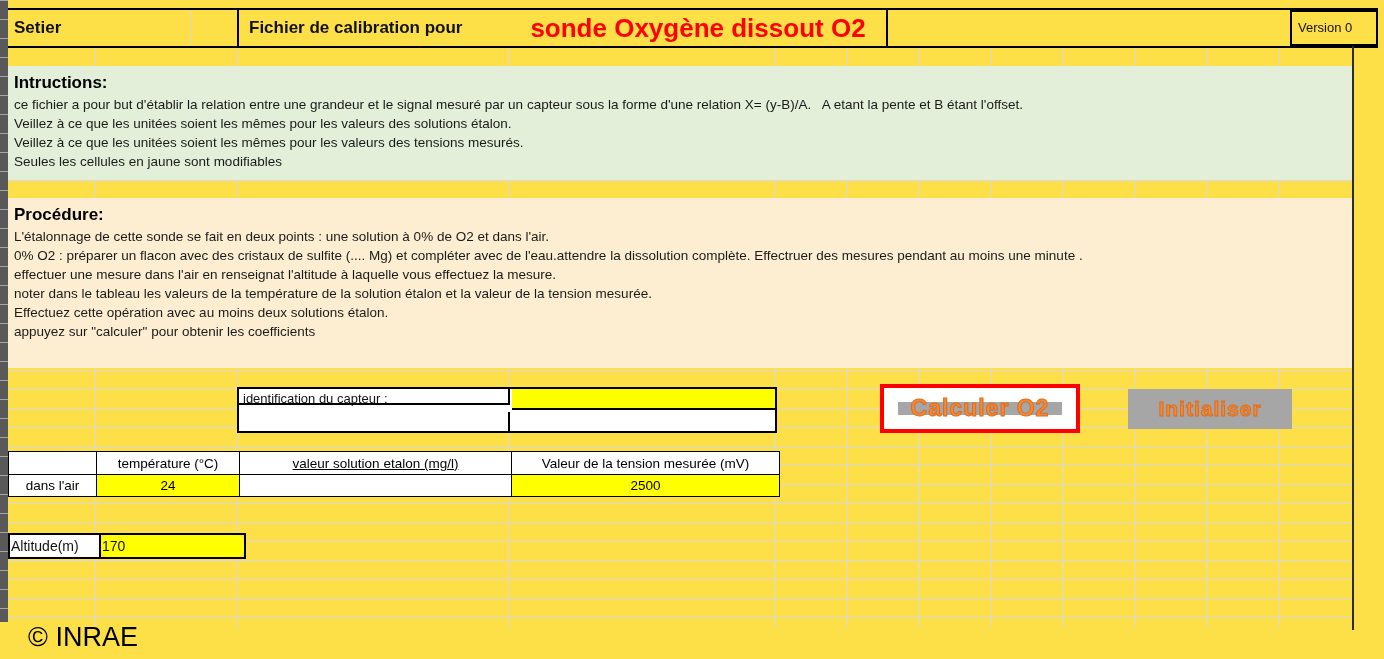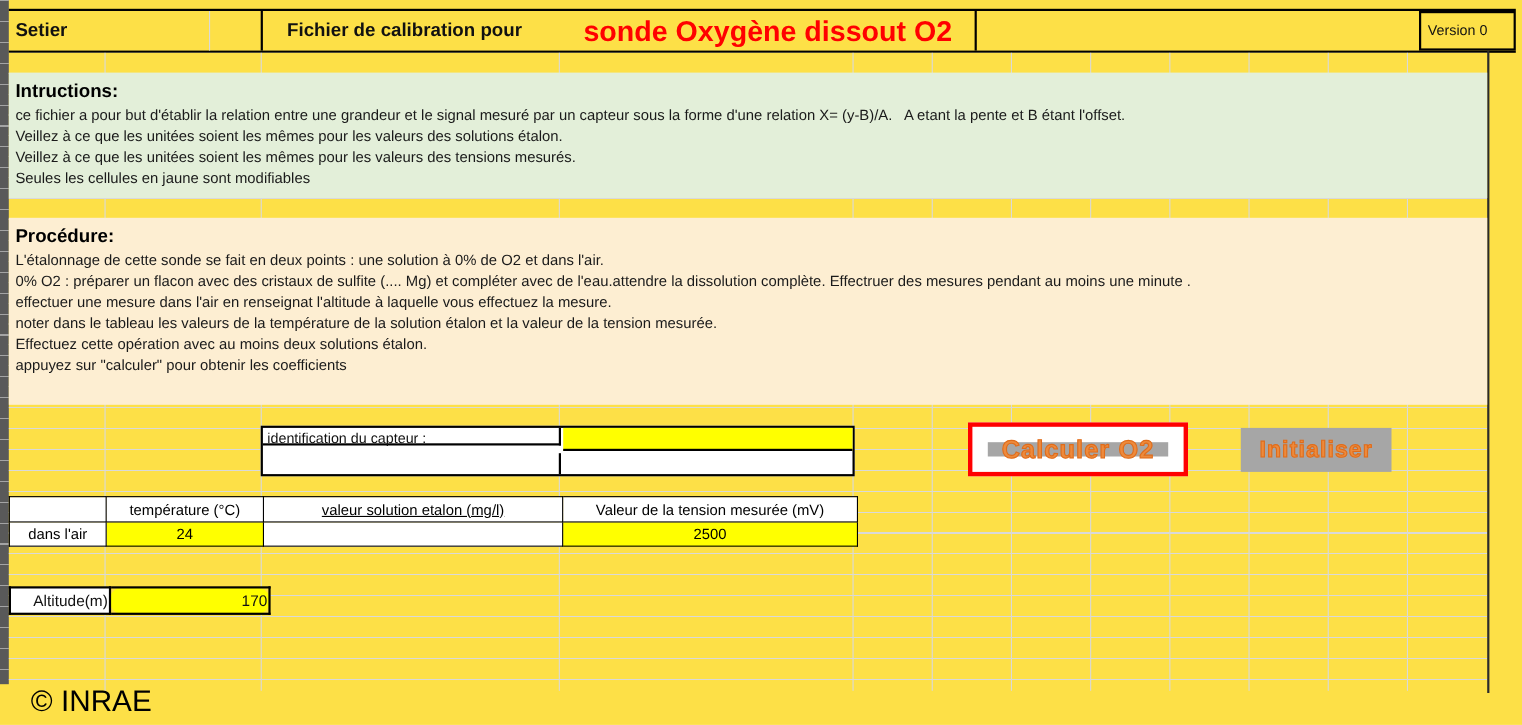--- a/index.html
+++ b/index.html
@@ -13,51 +13,51 @@
   .blackline{background:#000;}
   .vline{width:1px;background:#d9d9d9;top:48px;height:580px;}
   #hgrid{left:8px;top:48px;width:1344px;height:582px;
          background-image:repeating-linear-gradient(to bottom,transparent 0 18px,#d9d9d9 18px 19px);}
   #rightborder{left:1352px;top:46px;width:2px;height:584px;background:#2b2b2b;}
   
   .hdrtext{font-weight:bold;font-size:17px;line-height:36px;}
   #titlecell{left:510px;top:10px;width:378px;height:36px;border-right:2px solid #000;
              text-align:center;font-weight:bold;font-size:26px;line-height:36px;color:#ff0000;}
   #subtitlecell{left:237px;top:10px;width:273px;height:36px;border-left:2px solid #000;
-                padding-left:22px;}
+                padding-left:10px;}
   #versioncell{left:1290px;top:10px;width:88px;height:36px;border:2px solid #000;
                font-size:13px;line-height:32px;padding-left:6px;}
   
   .band{left:8px;width:1344px;}
   #band-instructions{top:66px;height:114px;background:#e3efd9;}
   #band-procedure{top:198px;height:170px;background:#fdeed2;}
   .band h2{margin:0;padding:5px 0 0 6px;font-size:17px;line-height:24px;font-weight:bold;color:#000;}
   .band .line{padding-left:6px;font-size:13.5px;line-height:19px;white-space:pre;color:#1a1a1a;}
   
   #identbox{left:237px;top:387px;width:540px;height:46px;border:2px solid #000;background:#fff;}
   #identbox .lab{left:0;top:0;width:271px;height:16px;border-right:2px solid #000;border-bottom:2px solid #000;
                  font-size:13px;line-height:20px;padding-left:4px;}
   #identbox .val{left:273px;top:0;width:263px;height:21px;border-bottom:2px solid #000;background:#ffff00;}
   #identbox .r2a{left:0;top:23px;width:271px;height:19px;border-right:2px solid #000;}
   
   #btn-calc{left:880px;top:384px;width:200px;height:49px;border:4px solid #ff0000;background:#fff;padding:14px;}
   #btn-calc .inner{width:100%;height:100%;background:#a6a6a6;display:flex;align-items:center;justify-content:center;}
-  #btn-init{left:1128px;top:389px;width:137px;height:40px;background:#a6a6a6;display:flex;align-items:center;justify-content:center;}
+  #btn-init{left:1128px;top:389px;width:164px;height:40px;background:#a6a6a6;display:flex;align-items:center;justify-content:center;}
   .btntext{font-weight:bold;color:#ed8a3c;-webkit-text-stroke:1px #e06c1a;letter-spacing:1px;}
   #btn-calc .btntext{font-size:23px;}
   #btn-init .btntext{font-size:21px;}
   
   table{border-collapse:collapse;table-layout:fixed;}
   #calibtable{left:8px;top:451px;}
   #calibtable td{border:1.5px solid #000;font-size:13.5px;text-align:center;padding:0;height:21px;background:#fff;color:#000;}
   #calibtable tr:first-child td{height:22px;}
   .yellow{background:#ffff00 !important;}
   td.c0{width:87px;} td.c1{width:142px;} td.c2{width:271px;text-decoration:underline;} td.c3{width:267px;}
   #alttable{left:8px;top:533px;}
-  #alttable td{border:2px solid #000;font-size:14px;text-align:right;height:20px;background:#fff;}
+  #alttable td{border:2px solid #000;font-size:14px;text-align:left;height:20px;background:#fff;}
   
   #copyright{left:28px;top:622px;font-size:27px;color:#000;}
 </style>
 </head>
 <body>
 
 <div id="page">
 
   <div id="strip" class="abs"></div>
 

